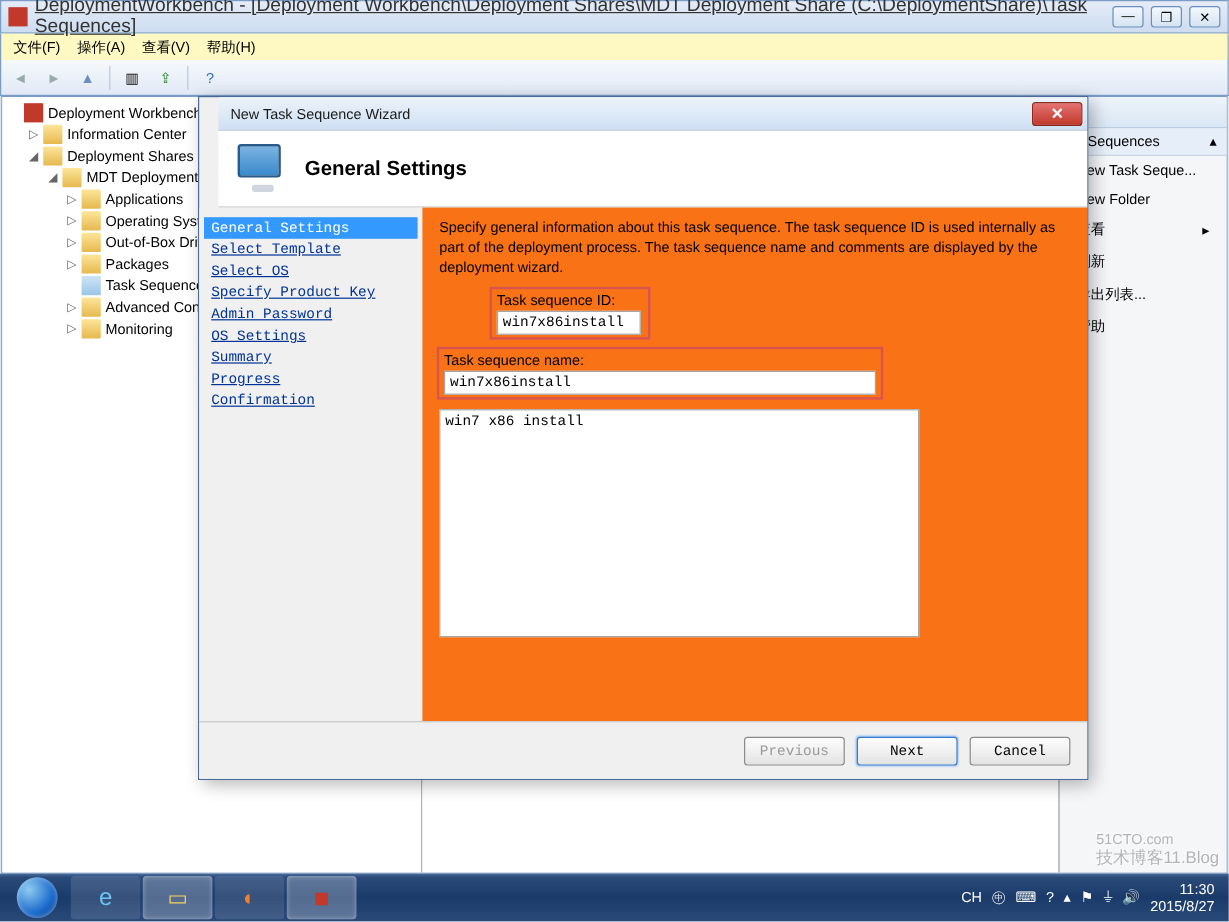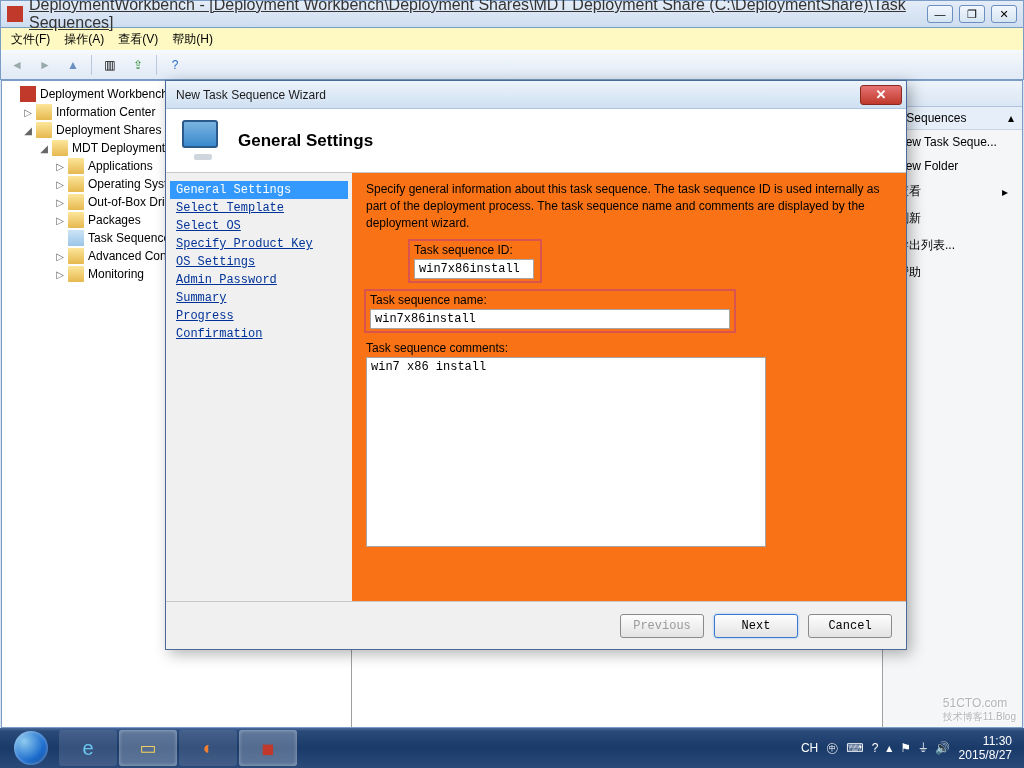--- a/index.html
+++ b/index.html
@@ -38,21 +38,21 @@
 
 .actions-panel { position:absolute; right:0; top:0; bottom:0; width:140px; border-left:1px solid #a0a0a0; background:#f4f6f8; }
 .actions-header { background: linear-gradient(to bottom,#eef4fb,#d9e6f4); padding:4px 8px; border-bottom:1px solid #b0c4de; font-weight:normal;}
 .actions-title { background:#e5eef9; padding:4px 8px; border-bottom:1px solid #c8d4e4; }
 .actions-item { padding: 5px 14px; cursor:default; display:flex; align-items:center; justify-content:space-between;}
 
 
 .center { position:absolute; left:350px; right:140px; top:0; bottom:0; background:#fff; }
 
 
-.dialog { position:absolute; left:165px; top:80px; width:742px; height:570px; background:#f0f0f0; border:1px solid #4a6a9a; box-shadow: 4px 4px 14px rgba(0,0,0,0.3); }
+.dialog { position:absolute; left:165px; top:80px; width:742px; height:570px; background:#f0f0f0; border:1px solid #4a6a9a; box-shadow: 4px 4px 14px rgba(0,0,0,0.3); padding-left: 16px; }
 .dialog-titlebar { height:28px; background: linear-gradient(to bottom,#ecf3fb,#cfe0f2); display:flex; align-items:center; padding:0 4px; border-bottom:1px solid #b0c4de;}
 .dialog-titlebar .dt-text { flex:1; padding-left:6px; color:#1a1a1a;}
 .close-btn { width:42px; height:20px; background: linear-gradient(to bottom,#e57373,#c0392b); border:1px solid #8a2a1f; border-radius:3px; color:#fff; display:flex; align-items:center; justify-content:center; font-weight:bold; font-size:13px;}
 
 .dialog-header { height:64px; background:#fff; border-bottom:1px solid #c8c8c8; display:flex; align-items:center; padding:0 16px; }
 .dialog-header .dh-icon { width:42px; height:42px; margin-right:14px; position:relative;}
 .dh-icon .monitor { width:36px; height:28px; background: linear-gradient(to bottom,#7bb3e0,#3a8acc); border:2px solid #2a5a8a; border-radius:3px; position:absolute; top:0; left:0;}
 .dh-icon .base { width:18px; height:6px; background:#d0d6de; position:absolute; bottom:2px; left:12px; border-radius:2px;}
 .dialog-header h1 { font-size:17px; font-weight:bold; font-family: Verdana, sans-serif;}
 
@@ -78,21 +78,21 @@
 
 
 .taskbar { position:absolute; bottom:0; left:0; right:0; height:40px; background: linear-gradient(to bottom,#4a6a9a 0%, #2a4a7a 8%, #1a3a6a 50%, #2a4a7a 100%); display:flex; align-items:center; padding:0 4px;}
 .start-btn { width:54px; height:40px; display:flex; align-items:center; justify-content:center;}
 .orb { width:34px; height:34px; border-radius:50%; background: radial-gradient(circle at 30% 30%, #8ecbf0, #1a6acc 60%, #0a3a7a); box-shadow: 0 0 4px rgba(255,255,255,0.5) inset;}
 .task-btn { width:58px; height:36px; margin:0 1px; border-radius:3px; background: rgba(255,255,255,0.12); display:flex; align-items:center; justify-content:center;}
 .task-btn.active { background: rgba(255,255,255,0.25); box-shadow: 0 0 4px rgba(255,255,255,0.4) inset;}
 .tray { margin-left:auto; display:flex; align-items:center; color:#fff; gap:8px; padding-right:8px; font-size:11px;}
 .tray-time { text-align:right; line-height:1.2;}
 .watermark { position:absolute; right:8px; bottom:44px; color:#888; font-size:18px; font-family: Arial; text-shadow:1px 1px 0 #fff, -1px -1px 0 #fff; opacity:0.6; }
-.watermark .sub { font-size:10px;}
+.watermark .sub { font-size:14px;}
 
 
 .arrow-l::before { content:"◄"; color:#9aa;}
 .arrow-r::before { content:"►"; color:#9aa;}
 .arrow-u::before { content:"▲"; color:#6a8fc0;}
 </style>
 </head>
 <body>
 
 <div class="titlebar">
@@ -220,41 +220,40 @@
         <div class="base"></div>
     </div>
     <h1>General Settings</h1>
   </div>
   <div class="dialog-body">
     <div class="step-list">
       <div class="step-item selected">General Settings</div>
       <div class="step-item">Select Template</div>
       <div class="step-item">Select OS</div>
       <div class="step-item">Specify Product Key</div>
+      <div class="step-item">Admin Password</div>
       <div class="step-item">OS Settings</div>
-      <div class="step-item">Admin Password</div>
       <div class="step-item">Summary</div>
       <div class="step-item">Progress</div>
       <div class="step-item">Confirmation</div>
     </div>
     <div class="form-area">
       <div class="form-desc">Specify general information about this task sequence.  The task sequence ID is used internally as part of the deployment process.  The task sequence name and comments are displayed by the deployment wizard.</div>
 
       <div class="field-group hl" style="width:130px;margin-left:44px;">
         <label class="field-label">Task sequence ID:</label>
         <input class="field-input short" value="win7x86install" style="">
       </div>
 
       <div class="field-group hl-wide" style="width:368px;">
         <label class="field-label">Task sequence name:</label>
         <input class="field-input" value="win7x86install" style="">
       </div>
 
       <div class="field-group" style="width:400px;">
-        <label class="field-label">Task sequence comments:</label>
         <textarea class="field-textarea" style="">win7 x86 install</textarea>
       </div>
     </div>
   </div>
   <div class="dialog-footer">
     <div class="dlg-btn disabled">Previous</div>
     <div class="dlg-btn default">Next</div>
     <div class="dlg-btn">Cancel</div>
   </div>
 </div>

